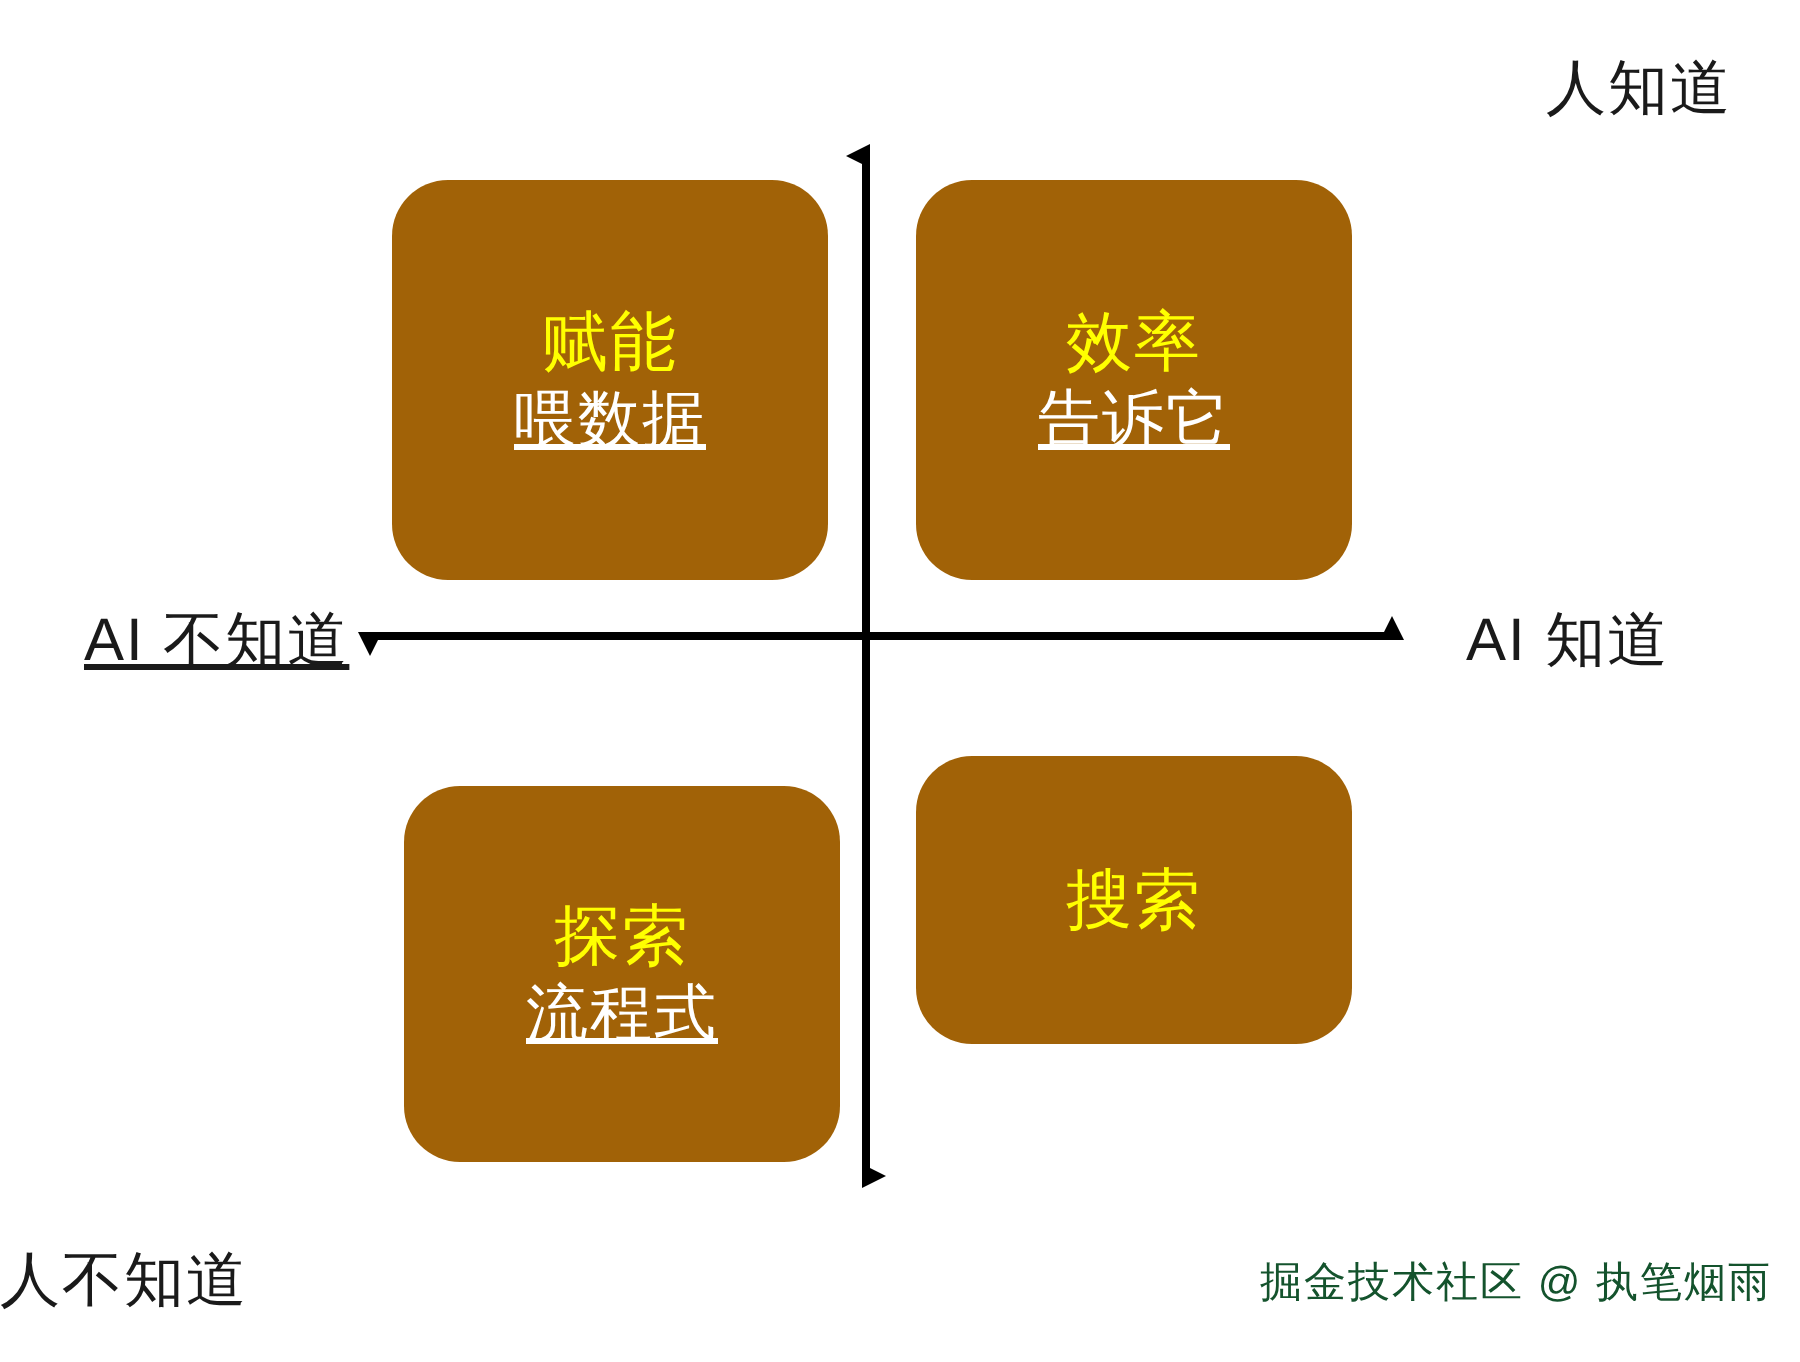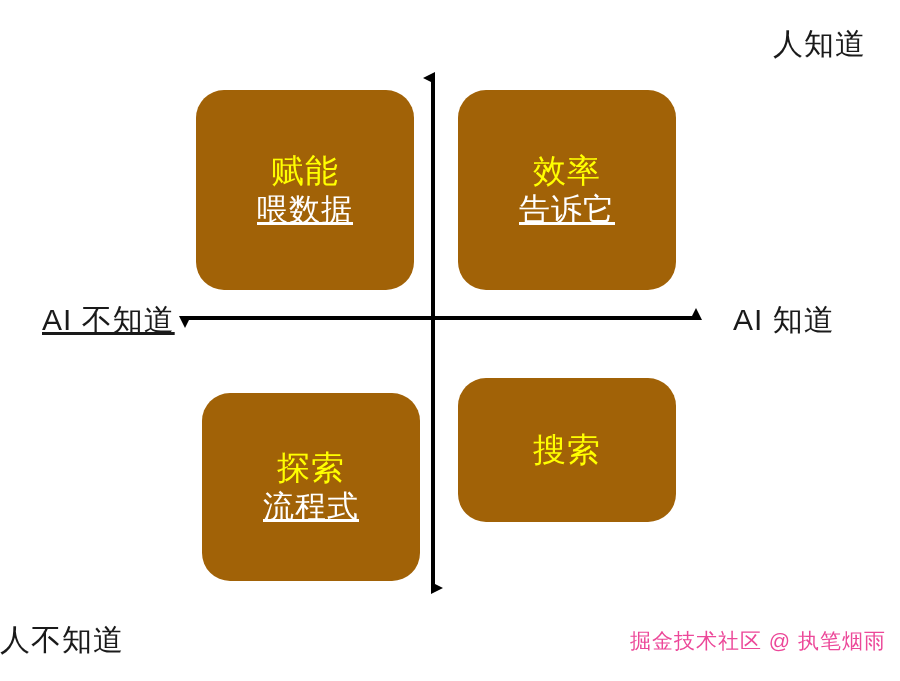--- a/index.html
+++ b/index.html
@@ -71,21 +71,21 @@
   .axis-label.top    { left: 0; top: 24px; width: 866px; text-align: right; }
   .axis-label.bottom { left: 0; top: 620px; width: 866px; text-align: left; }
   .axis-label.left   { left: 42px;  top: 300px; text-decoration: underline; }
   .axis-label.right  { left: 733px; top: 300px; }
 
   
   .watermark {
     position: absolute;
     right: 14px;
     bottom: 26px;
-    color: #ec4899;
+    color: #14532d;
     font-size: 21px;
     letter-spacing: 1px;
     white-space: nowrap;
   }
 </style>
 </head>
 <body>
 
 <div id="canvas">
 

